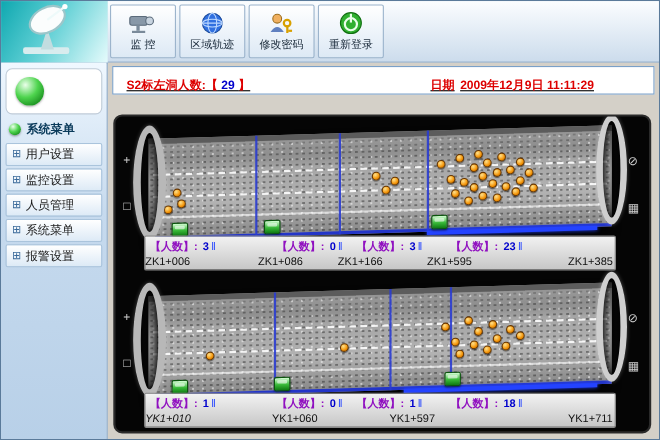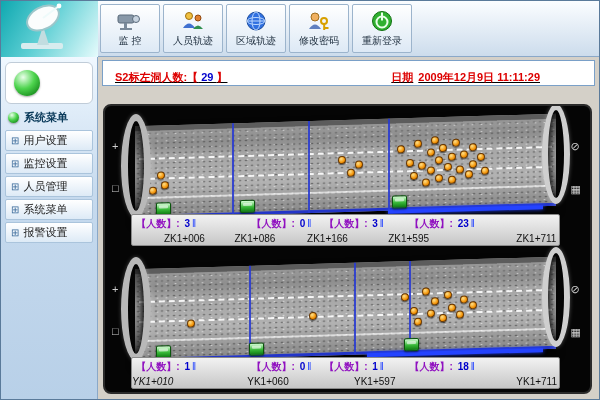--- a/index.html
+++ b/index.html
@@ -113,31 +113,20 @@
       <div class="tbtn">
         <span class="ticon">
           <svg width="26" height="22" viewBox="0 0 26 22">
             <rect x="1" y="5" width="16" height="8" rx="2" fill="#8898a8" stroke="#5a6a7a"></rect>
             <circle cx="19" cy="9" r="3.5" fill="#c8d4e0" stroke="#5a6a7a"></circle>
             <rect x="7" y="13" width="3" height="5" fill="#7a8a9a"></rect>
             <rect x="3" y="18" width="12" height="2" fill="#7a8a9a"></rect>
           </svg>
         </span>
         <span class="tlbl">监  控</span>
-      </div>
-      <div class="tbtn">
-        <span class="ticon">
-          <svg width="26" height="22" viewBox="0 0 26 22">
-            <circle cx="9" cy="6" r="3.5" fill="#f0c040" stroke="#a07010"></circle>
-            <path d="M3 18 q6 -9 12 0 z" fill="#4070d0"></path>
-            <circle cx="18" cy="8" r="3" fill="#e08030" stroke="#904810"></circle>
-            <path d="M13 19 q5 -7 10 0 z" fill="#309050"></path>
-          </svg>
-        </span>
-        <span class="tlbl">人员轨迹</span>
       </div>
       <div class="tbtn">
         <span class="ticon">
           <svg width="26" height="22" viewBox="0 0 26 22">
             <circle cx="13" cy="11" r="9" fill="#3070e0" stroke="#1a4a9a"></circle>
             <ellipse cx="13" cy="11" rx="9" ry="3.5" fill="none" stroke="#bcd8ff"></ellipse>
             <ellipse cx="13" cy="11" rx="4" ry="9" fill="none" stroke="#bcd8ff"></ellipse>
             <line x1="4" y1="11" x2="22" y2="11" stroke="#bcd8ff"></line>
           </svg>
         </span>
@@ -249,25 +238,25 @@
             <div class="dot" style="left: 82%; top: 42%;"></div>
             <div class="dot" style="left: 83%; top: 58%;"></div>
           </div>
           <div class="portal pleft"></div>
           <div class="portal pright"></div>
           <div class="strip">
             <span class="cnt" style="left: 1%;"><span>【人数】:</span><b> 3</b><span class="tick">‖</span></span>
             <span class="cnt" style="left: 28%;"><span>【人数】:</span><b> 0</b><span class="tick">‖</span></span>
             <span class="cnt" style="left: 45%;"><span>【人数】:</span><b> 3</b><span class="tick">‖</span></span>
             <span class="cnt" style="left: 65%;"><span>【人数】:</span><b> 23</b><span class="tick">‖</span></span>
-            <span class="stn" style="left: 0%; padding-left: 32px;">ZK1+006</span>
+            <span class="stn" style="left: 0%;">ZK1+006</span>
             <span class="stn" style="left: 24%;">ZK1+086</span>
             <span class="stn" style="left: 41%;">ZK1+166</span>
             <span class="stn" style="left: 60%;">ZK1+595</span>
-            <span class="stn" style="left: 90%;">ZK1+711</span>
+            <span class="stn" style="left: 90%;">ZK1+385</span>
           </div>
           <div class="edgeicons eleft">
             <span>+</span>
             <span>□</span>
           </div>
           <div class="edgeicons eright">
             <span>⊘</span>
             <span>▦</span>
           </div>
         </div>

